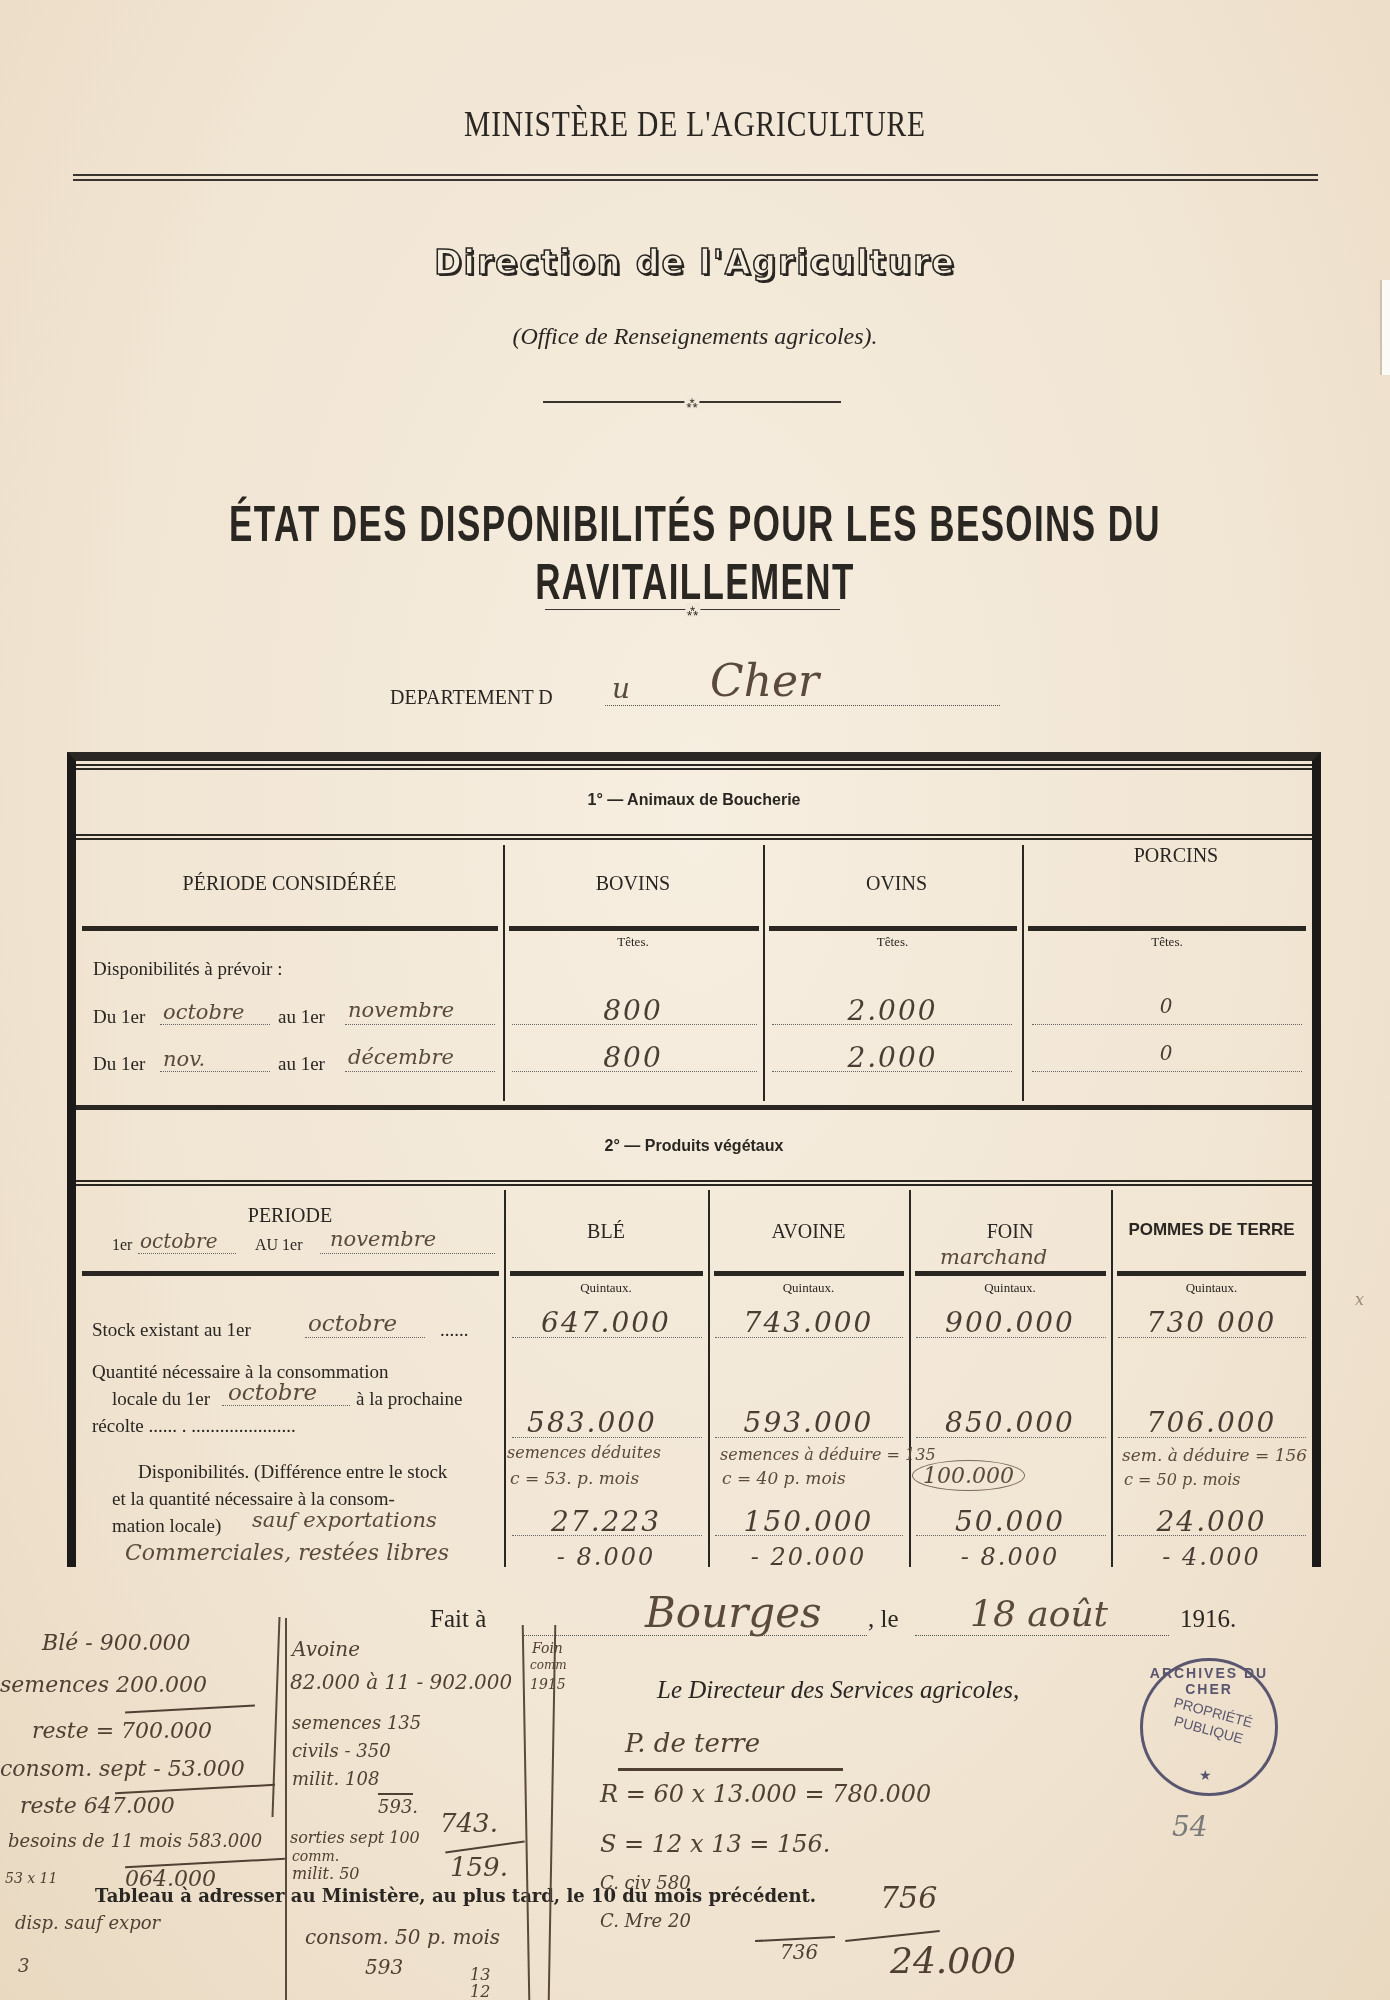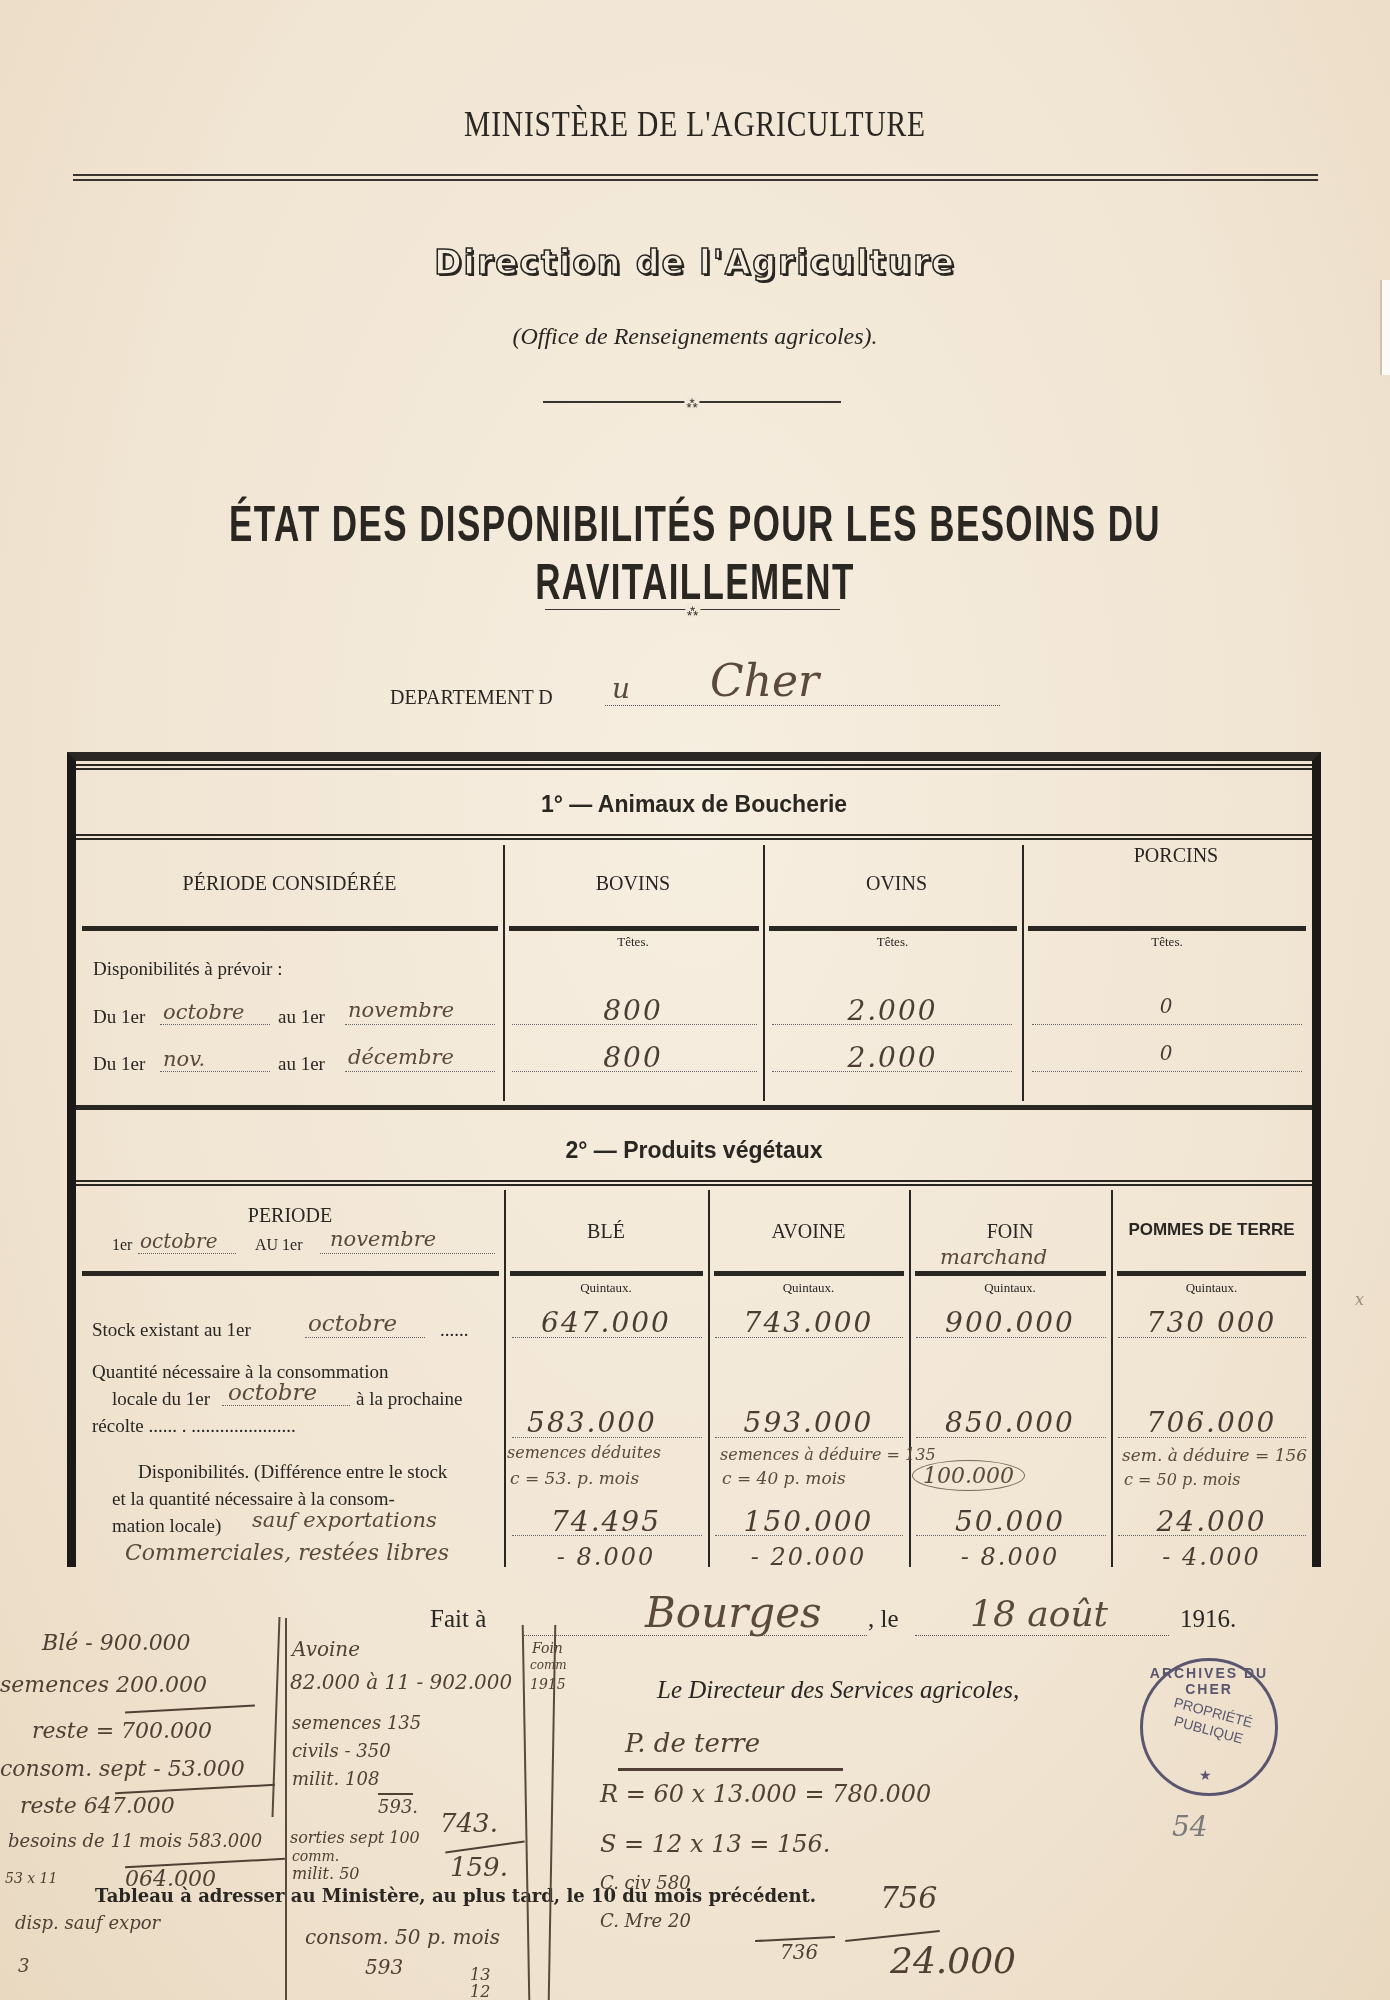--- a/index.html
+++ b/index.html
@@ -27,21 +27,21 @@
   #dept-label { left: 390px; top: 686px; font-size: 20px; }
   #dept-line { left: 605px; width: 395px; top: 705px; border-bottom: 1px dotted #555; }
   #dept-du { left: 612px; top: 672px; font-size: 28px; }
   #dept-value { left: 710px; top: 655px; font-size: 44px; }
 
   
   #frame { left: 67px; top: 752px; width: 1254px; height: 815px; border-left: 9px solid #1c1a19; border-right: 9px solid #1c1a19; border-top: 9px solid #2a2725; }
   .dbl { position: absolute; left: 76px; width: 1236px; height: 6px; border-top: 2px solid #2a2622; border-bottom: 2px solid #2a2622; }
   .thick { position: absolute; height: 5px; background: #2a2622; }
   .vline { position: absolute; width: 1.5px; background: #2a2622; }
-  .sec-title { position: absolute; left: 76px; width: 1236px; text-align: center; font-family: "Liberation Sans", sans-serif; font-weight: bold; font-size: 23px; }
+  .sec-title { position: absolute; left: 76px; width: 1236px; text-align: center; font-family: "Liberation Sans", sans-serif; font-weight: bold; font-size: 16px; }
   .colhead { position: absolute; text-align: center; font-size: 20px; }
   .unit { position: absolute; text-align: center; font-size: 13px; }
   .rowlabel { position: absolute; font-size: 19px; line-height: 28px; }
   .dots { position: absolute; border-bottom: 1px dotted #666; }
   .val { position: absolute; text-align: center; font-family: "DejaVu Serif", serif; font-style: italic; font-size: 28px; color: #4a3e34; letter-spacing: 2px; }
   .note { position: absolute; font-family: "DejaVu Serif", serif; font-style: italic; font-size: 18px; color: #5a4a3c; white-space: nowrap; }
 
   
   #fait-label { left: 430px; top: 1605px; font-size: 25px; }
   #fait-line { left: 522px; width: 345px; top: 1635px; border-bottom: 1px dotted #555; }
@@ -215,21 +215,21 @@
 <div class="note" style="left:1122px; top:1445px; font-size:17px;">sem. à déduire = 156</div>
 <div class="note" style="left:1124px; top:1470px; font-size:16px;">c = 50 p. mois</div>
 
 <div>
   <div class="rowlabel" style="left:90px; top:1458px;margin-left:48px;">Disponibilités. (Différence entre le stock</div>
   <div class="rowlabel" style="left:112px; top:1485px;">et la quantité nécessaire à la consom-</div>
   <div class="rowlabel" style="left:112px; top:1512px;">mation locale)</div>
   <div class="note" style="left:252px; top:1508px; font-size:21px;">sauf exportations</div>
   <div class="note" style="left:125px; top:1540px; font-size:22px;">Commerciales, restées libres</div>
   <div class="dots" style="left:512px; width:190px; top:1535px;"></div>
-  <div class="val" style="left:504px; width:204px; top:1505px;">74.495</div>
+  <div class="val" style="left:504px; width:204px; top:1505px;">27.223</div>
   <div class="dots" style="left:715px; width:188px; top:1535px;"></div>
   <div class="val" style="left:708px; width:201px; top:1505px;">150.000</div>
   <div class="dots" style="left:916px; width:190px; top:1535px;"></div>
   <div class="val" style="left:909px; width:202px; top:1505px;">50.000</div>
   <div class="dots" style="left:1118px; width:188px; top:1535px;"></div>
   <div class="val" style="left:1111px; width:201px; top:1505px;">24.000</div>
 </div>
 
 <div>
   <div class="val" style="left:504px; width:204px; top:1543px; font-size:24px;">- 8.000</div>

